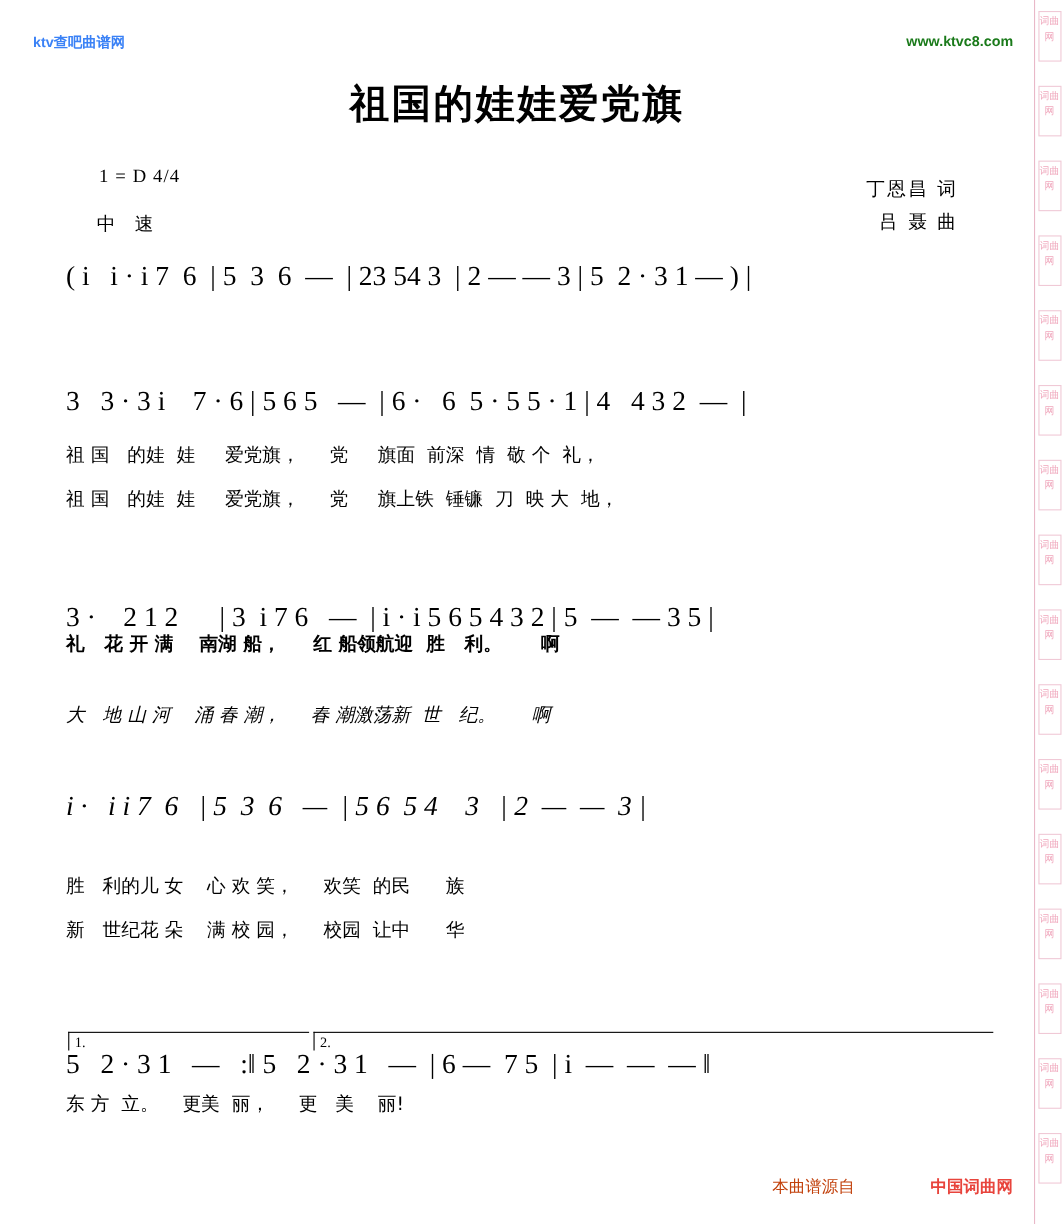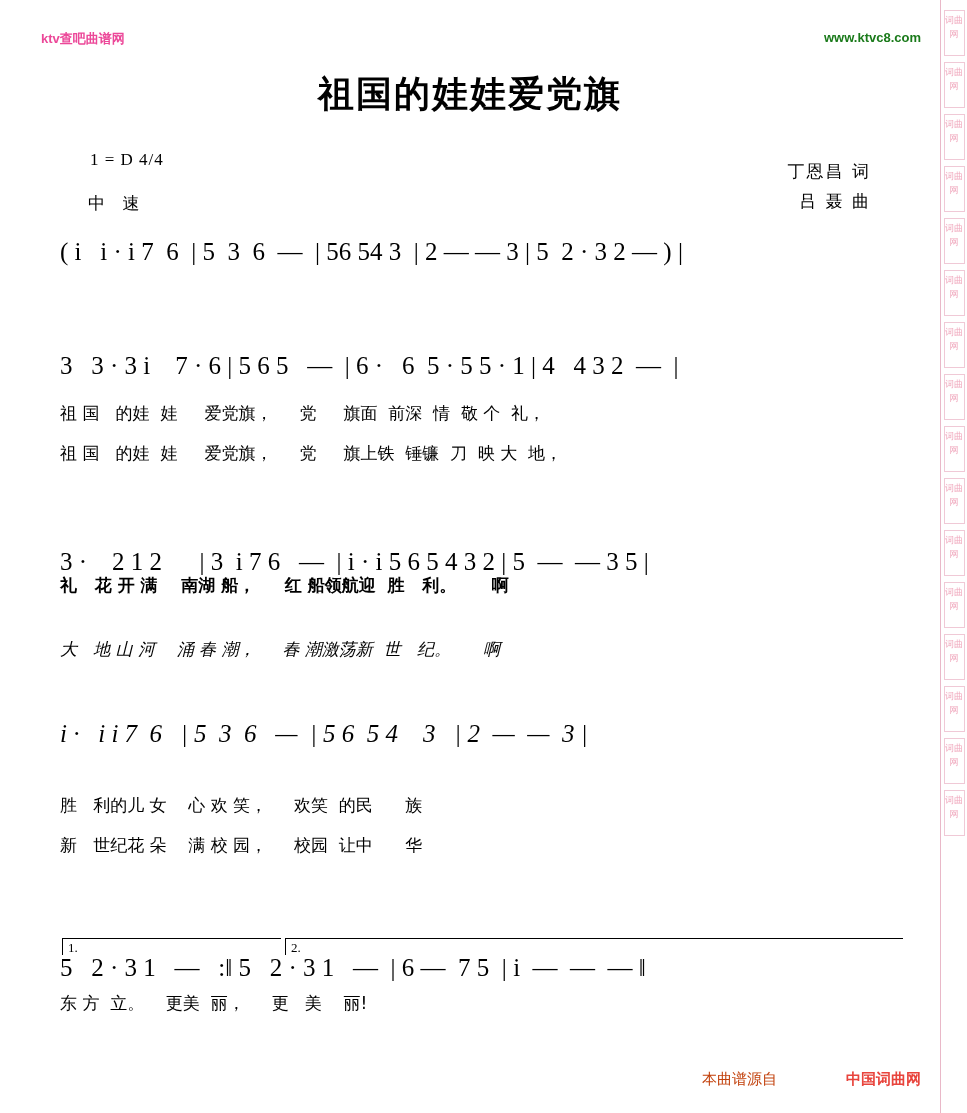--- a/index.html
+++ b/index.html
@@ -8,36 +8,35 @@
     background:#ffffff;
     font-family:"DejaVu Sans","Liberation Sans",sans-serif;
     position:relative;
     overflow:hidden;
   }
   
   .wm-strip{
     position:absolute;top:0;right:0;width:27px;height:1113px;
     border-left:1px solid #e9b8c8;
     display:flex;flex-direction:column;align-items:center;
-    gap:6px;padding-top:10px;box-sizing:border-box;
+    gap:22px;padding-top:10px;box-sizing:border-box;
   }
   .wm-box{
     width:21px;height:46px;border:1px solid #f0c9d6;
     color:#f0a8bd;font-size:9px;line-height:14px;
     text-align:center;padding-top:2px;box-sizing:border-box;
     letter-spacing:0;
   }
   .page-border-l{
     position:absolute;left:0;top:0;width:3px;height:1113px;background:#ffffff;
   }
   .hdr-left{
     position:absolute;left:30px;top:30px;
-    color:#ec4899;font-size:13px;font-weight:bold;
+    color:#3b82f6;font-size:13px;font-weight:bold;
     font-family:"Liberation Sans",sans-serif;
-    margin-left:11px;
   }
   .hdr-right{
     position:absolute;right:46px;top:30px;
     color:#1a7a1a;font-size:13px;font-weight:bold;
     font-family:"Liberation Sans",sans-serif;
   }
   .title{
     position:absolute;left:0;right:27px;top:70px;
     text-align:center;font-size:36px;font-weight:bold;color:#000;
     letter-spacing:2px;
@@ -98,21 +97,21 @@
 <div class="hdr-left">ktv查吧曲谱网</div>
 <div class="hdr-right">www.ktvc8.com</div>
 
 <div class="title">祖国的娃娃爱党旗</div>
 
 <div class="keysig">1 = D  4/4</div>
 <div class="tempo">中 速</div>
 <div class="credit1">丁恩昌 词</div>
 <div class="credit2">吕  聂 曲</div>
 
-<div class="staff" style="top:238px;">( i   i · i 7  6  | 5  3  6  —  | 56 54 3  | 2 — — 3 | 5  2 · 3 2 — ) |</div>
+<div class="staff" style="top:238px;">( i   i · i 7  6  | 5  3  6  —  | 23 54 3  | 2 — — 3 | 5  2 · 3 1 — ) |</div>
 
 <div class="staff" style="top:352px;">3   3 · 3 i    7 · 6 | 5 6 5   —  | 6 ·   6  5 · 5 5 · 1 | 4   4 3 2  —  |</div>
 <div class="lyric" style="top:402px;">祖 国   的娃  娃     爱党旗，     党     旗面  前深  情  敬 个  礼，</div>
 <div class="lyric" style="top:442px;">祖 国   的娃  娃     爱党旗，     党     旗上铁  锤镰  刀  映 大  地，</div>
 
 <div class="staff" style="top:548px;">3 ·    2 1 2      | 3  i 7 6   —  | i · i 5 6 5 4 3 2 | 5  —  — 3 5 |</div>
 <div class="lyric" style="top:574px;font-weight:bold;">礼   花 开 满    南湖 船，     红 船领航迎  胜   利。      啊</div>
 <div class="lyric" style="top:638px;font-style:italic;">大   地 山 河    涌 春 潮，     春 潮激荡新  世   纪。      啊</div>
 
 <div class="staff" style="top:720px;font-style:italic;">i ·   i i 7  6   | 5  3  6   —  | 5 6  5 4    3   | 2  —  —  3 |</div>

